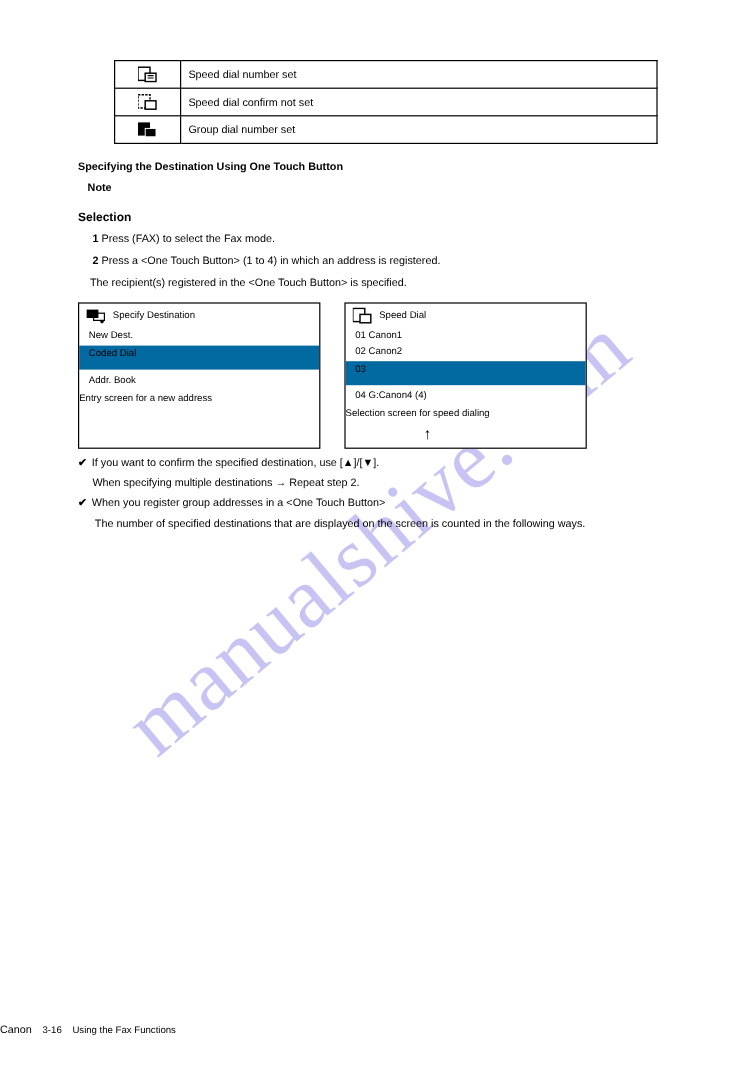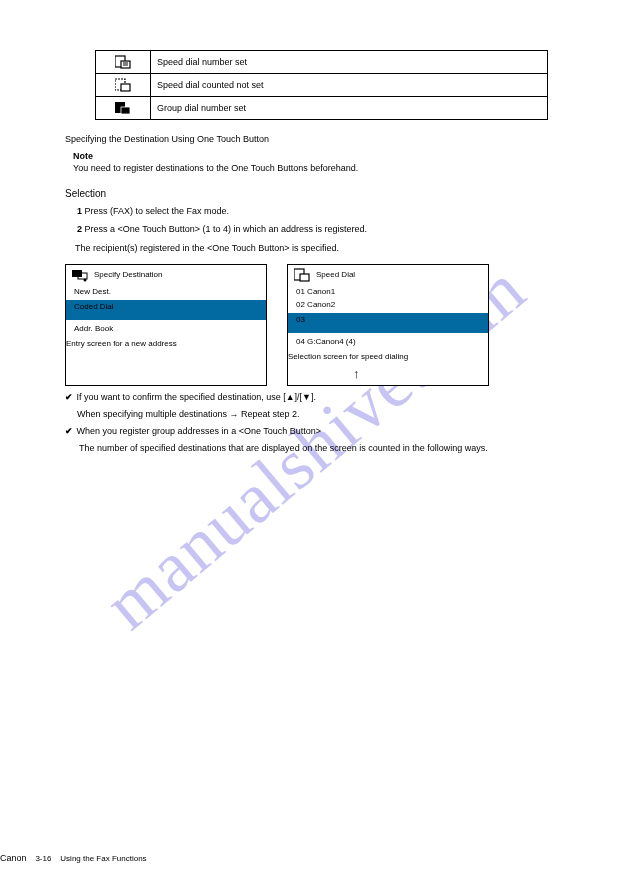--- a/index.html
+++ b/index.html
@@ -2,21 +2,21 @@
 <html><head>
 <meta charset="utf-8">
 <style>
 body{margin:0;background:#fff;font-family:Arial,sans-serif;font-size:9px;color:#000;width:629px;height:893px;position:relative;overflow:hidden}
 .page{padding:50px 31px 30px 65px;position:relative;z-index:2}
 .footer{position:absolute;bottom:30px;left:0;right:0;font-size:8px;z-index:2}
 .wm{position:absolute;top:50%;left:50%;transform:translate(-50%,-50%) rotate(-40deg);font-size:72px;color:rgba(80,70,220,0.32);font-family:serif;white-space:nowrap;z-index:1;letter-spacing:1px;pointer-events:none}
 table.icons{border-collapse:collapse;width:85%;margin-left:30px}
 table.icons td{border:1.5px solid #000;padding:3px 6px;height:16px}
 table.icons td.icell{width:42px;text-align:center}
-.h{font-weight:normal;margin-top:14px}
+.h{font-weight:bold;margin-top:14px}
 .note{margin:6px 0 6px 8px;line-height:1.35}
 .row{display:flex;gap:20px;margin-top:10px}
 .box{border:1.5px solid #000;width:200px;height:120px;position:relative;background:#fff}
 .boxhdr{display:flex;align-items:center;gap:6px;padding:3px 6px;font-size:8px}
 .greybar{background:#0369a1;height:16px;margin:2px 0}
 .boxrow{padding:2px 8px;font-size:8px}
 .boxtitle{text-align:left;font-size:8px;margin-top:4px}
 .arrowup{position:absolute;bottom:4px;left:50%;margin-left:-35px;font-size:13px}
 svg.ic{width:16px;height:14px;vertical-align:middle}
 p{margin:6px 12px;line-height:1.35}
@@ -40,34 +40,34 @@
               <line x1="8" y1="8" x2="13" y2="8" stroke="#000"></line>
               <line x1="8" y1="10" x2="13" y2="10" stroke="#000"></line>
             </svg></td>
           <td>Speed dial number set</td>
         </tr>
 <tr>
           <td class="icell"><svg class="ic">
               <rect x="0" y="1" width="10" height="11" fill="none" stroke="#000" stroke-width="1.2" stroke-dasharray="2,1"></rect>
               <rect x="6" y="6" width="9" height="7" fill="#fff" stroke="#000" stroke-width="1.2"></rect>
             </svg></td>
-          <td>Speed dial counted not set</td>
+          <td>Speed dial confirm not set</td>
         </tr>
 <tr>
           <td class="icell"><svg class="ic">
               <rect x="0" y="1" width="10" height="11" fill="#000"></rect>
               <rect x="6" y="6" width="9" height="7" fill="#000" stroke="#fff" stroke-width="0.8"></rect>
             </svg></td>
           <td>Group dial number set</td>
         </tr>
 </tbody>
     </table>
 
 <div class="h">Specifying the Destination Using One Touch Button</div>
-<div class="note"><b>Note</b><br><span>You need to register destinations to the One Touch Buttons beforehand.</span></div>
+<div class="note"><b>Note</b><br></div>
 
 <div class="h" style="font-size:10px">Selection</div>
 <p><b>1</b> <span>Press (FAX) to select the Fax mode.</span></p>
 <p><b>2</b> <span>Press a &lt;One Touch Button&gt; (1 to 4) in which an address is registered.</span></p>
 <p style="margin-left:10px">The recipient(s) registered in the &lt;One Touch Button&gt; is specified.</p>
 
 <div class="row">
   <div class="box">
     <div class="boxhdr">
           <svg class="ic">

